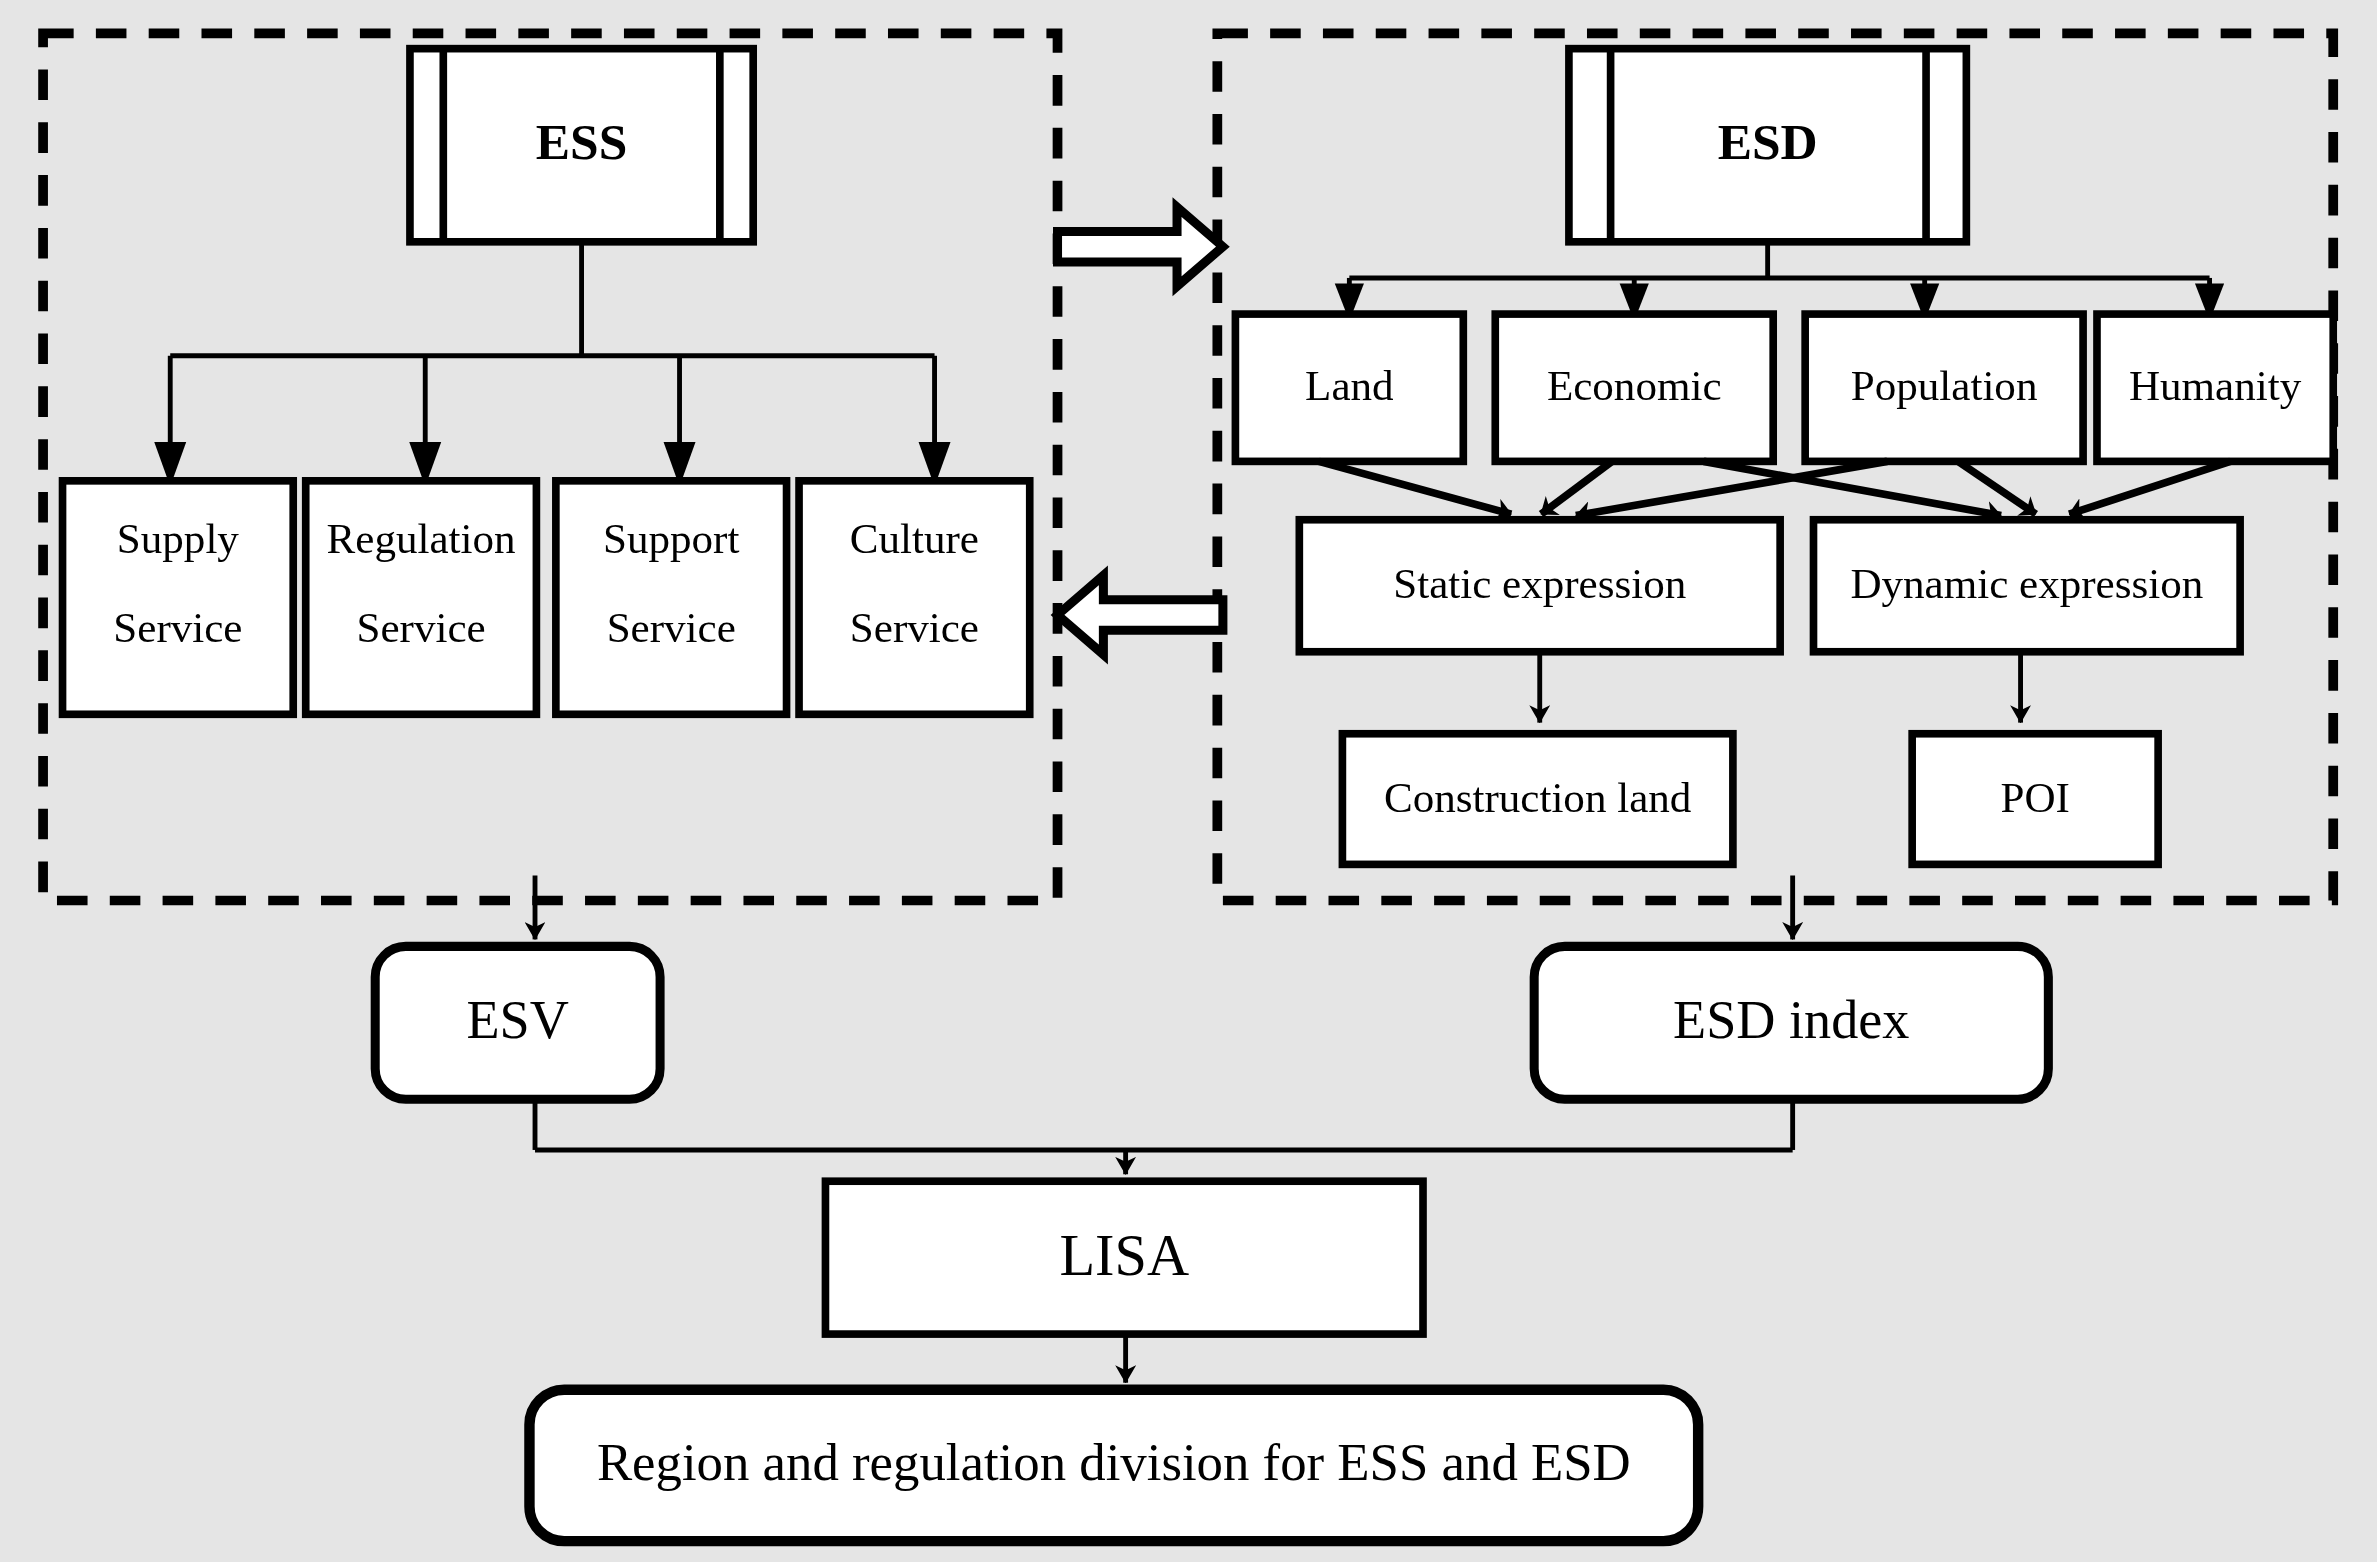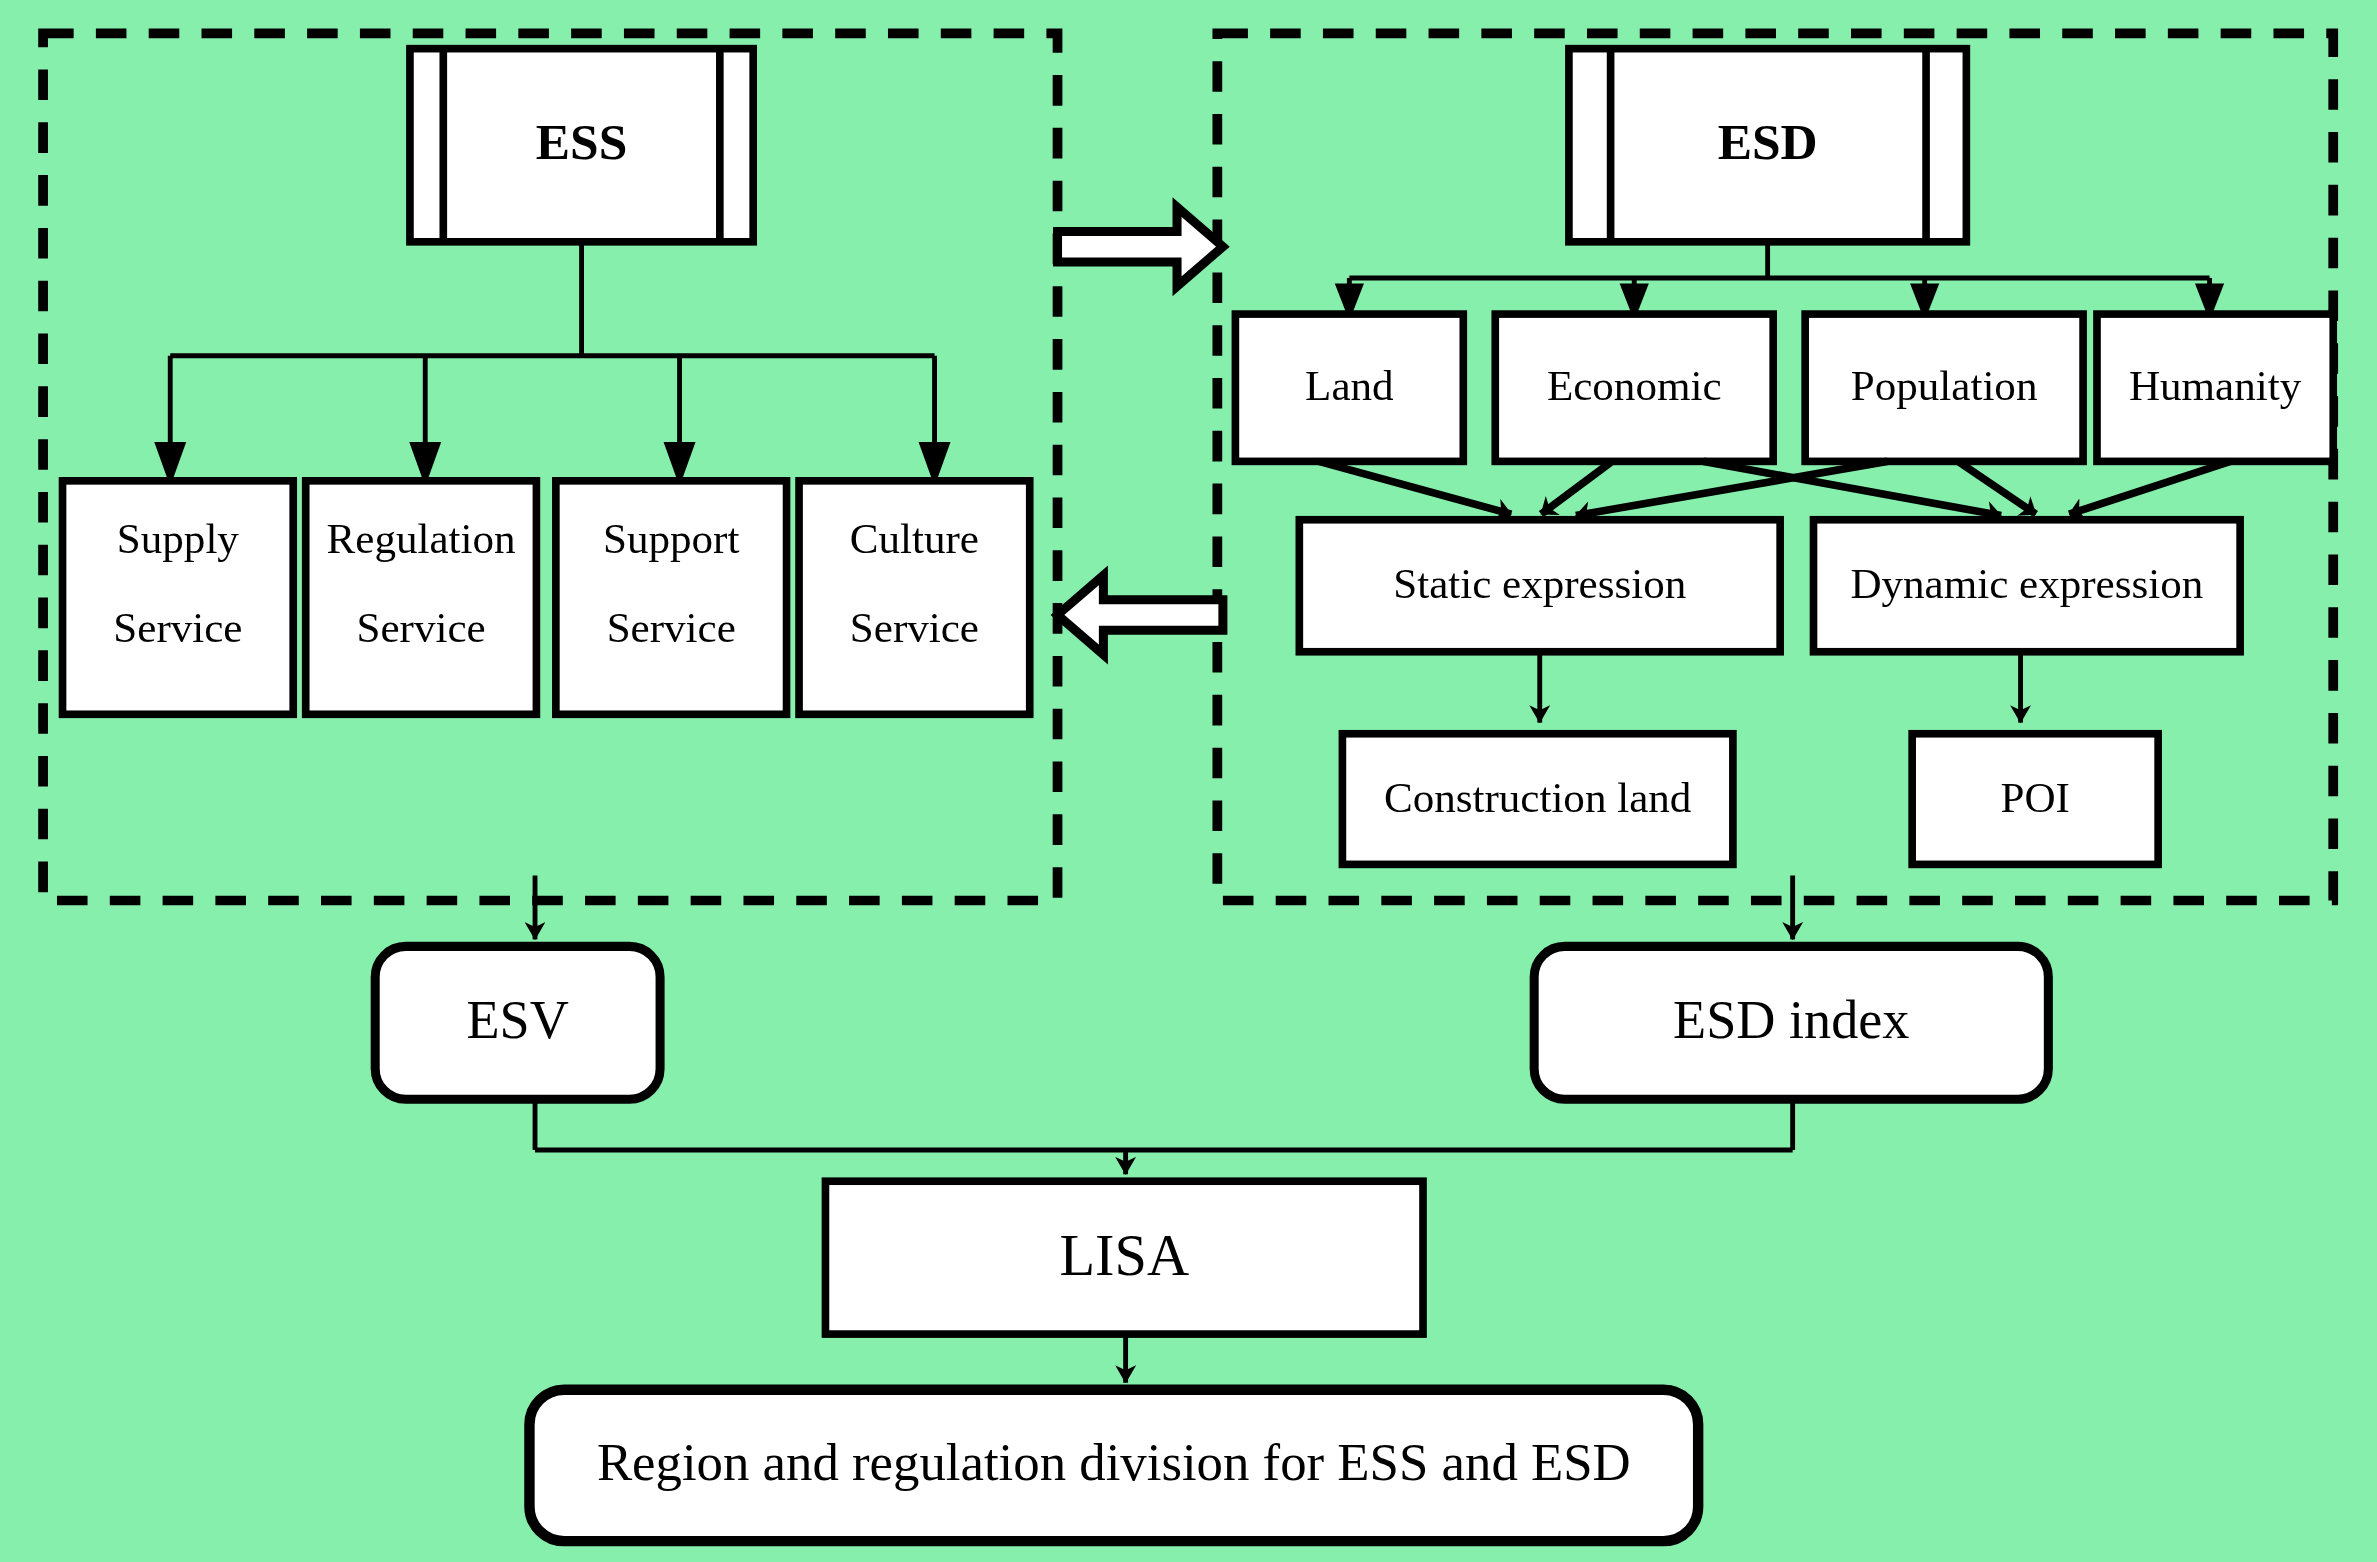--- a/index.html
+++ b/index.html
@@ -1,17 +1,17 @@
 <!DOCTYPE html>
 <html style="font-size:11px"><head>
 <meta charset="utf-8">
 <style>
   html,body{margin:0;padding:0;background:#ffffff;}
   body{font-family:"Liberation Serif", serif;}
-  #stage{position:relative;width:2377px;height:1562px;background:#86efac;overflow:hidden;}
+  #stage{position:relative;width:2377px;height:1562px;background:#e5e5e5;overflow:hidden;}
   #stage svg{position:absolute;left:0;top:0;width:2377px;height:1562px;}
   .lbl{fill:#000;font-family:"Liberation Serif", serif;text-anchor:middle;dominant-baseline:middle;}
   .lbl-bold{font-weight:bold;}
 </style>
 </head>
 <body>
 
 <div id="stage">
 
   <svg viewBox="0 0 3421 2248" xmlns="http://www.w3.org/2000/svg">

